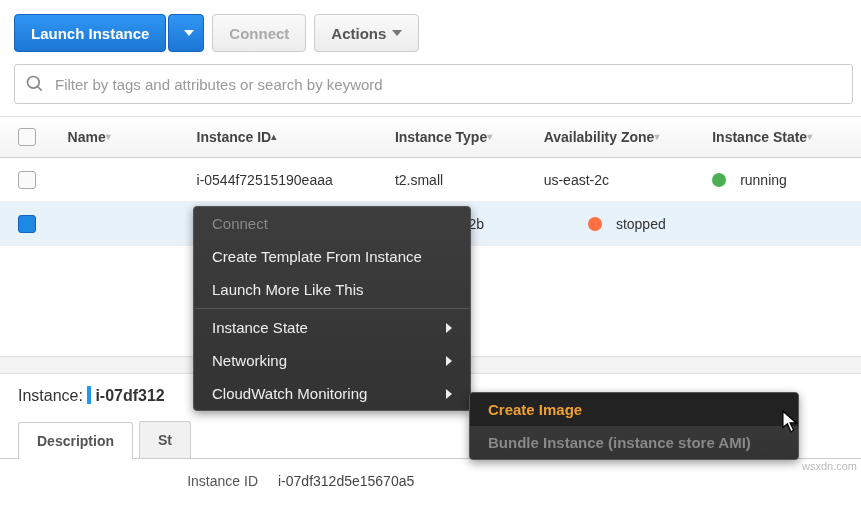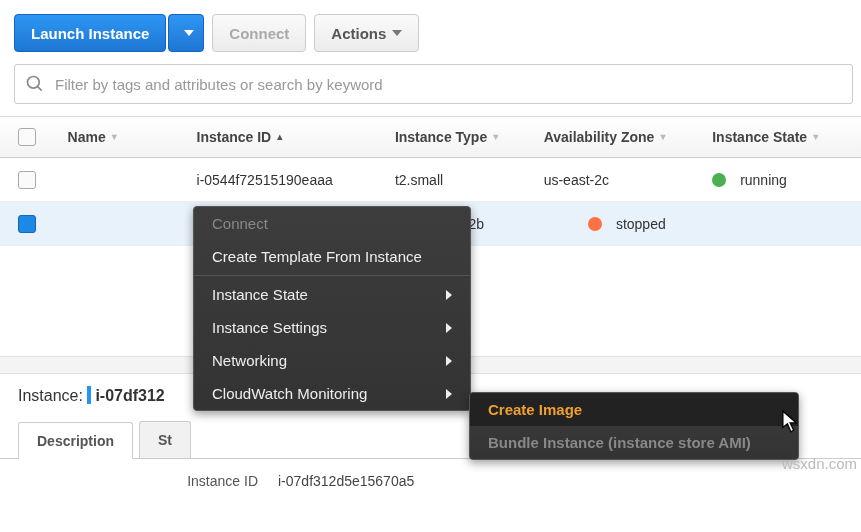--- a/index.html
+++ b/index.html
@@ -75,21 +75,21 @@
     background-image:linear-gradient(#fff,#f3f3f3);
     padding-left:18px;
     font-weight:bold;color:#444;
   }
   .col-check{width:50px;display:flex;align-items:center;}
   .col-name{width:130px;}
   .col-id{width:200px;}
   .col-type{width:150px;}
   .col-az{width:170px;}
   .col-state{width:150px;}
-  .th{display:flex;align-items:center;gap:6px;}
+  .th{display:flex;align-items:center;}
   .sort-handle{color:#bbb;font-size:10px;line-height:8px;}
   .sort-up{color:#555;}
   
   .row{display:flex;align-items:center;height:44px;padding-left:18px;border-bottom:1px solid #eee;}
   .row.selected{background:#e8f2fb;}
   .checkbox{width:18px;height:18px;border:1px solid #aaa;border-radius:3px;background:#fafafa;}
   .checkbox.checked{background:#1e88e5;border-color:#1565c0;position:relative;}
   .status-dot{width:14px;height:14px;border-radius:50%;display:inline-block;margin-right:10px;vertical-align:-2px;}
   .running{background:#4caf50;}
   .stopped{background:#ff7043;}
@@ -122,21 +122,21 @@
   
   .subctx{
     position:absolute;left:469px;top:392px;width:330px;
     background:#333;background-image:linear-gradient(#3d3d3d,#333);
     border-radius:4px;box-shadow:0 3px 10px rgba(0,0,0,.4);
     color:#eee;font-size:15px;overflow:hidden;border:1px solid #555;font-weight:bold;
   }
   .subctx .ctx-item.hover{background:#222;color:#f0a030;}
   .subctx .ctx-item.disabled{color:#888;}
   .cursor{position:absolute;left:782px;top:410px;width:18px;height:24px;pointer-events:none;}
-  .watermark{position:absolute;right:4px;bottom:60px;font-size:15px;color:#bbb;}
+  .watermark{position:absolute;right:4px;bottom:60px;font-size:11px;color:#bbb;}
 </style>
 </head>
 <body>
 
 <div class="toolbar">
   <button class="btn btn-primary">
     <span>Launch Instance</span>
   </button>
   <button class="btn btn-primary-caret">
     <span class="caret"></span>
@@ -231,27 +231,26 @@
   <div>i-07df312d5e15670a5</div>
 </div>
 
 <div class="ctx">
   <div class="ctx-item disabled">
       <span>Connect</span>
     </div>
   <div class="ctx-item">
       <span>Create Template From Instance</span>
     </div>
+  <div class="ctx-item">
+      <span>Launch More Like This</span>
+    </div>
   <div class="ctx-sep"></div>
   <div class="ctx-item">
       <span>Instance State</span>
-      <span class="ctx-caret"></span>
-    </div>
-  <div class="ctx-item">
-      <span>Instance Settings</span>
       <span class="ctx-caret"></span>
     </div>
   <div class="ctx-item">
       <span>Networking</span>
       <span class="ctx-caret"></span>
     </div>
   <div class="ctx-item">
       <span>CloudWatch Monitoring</span>
       <span class="ctx-caret"></span>
     </div>

